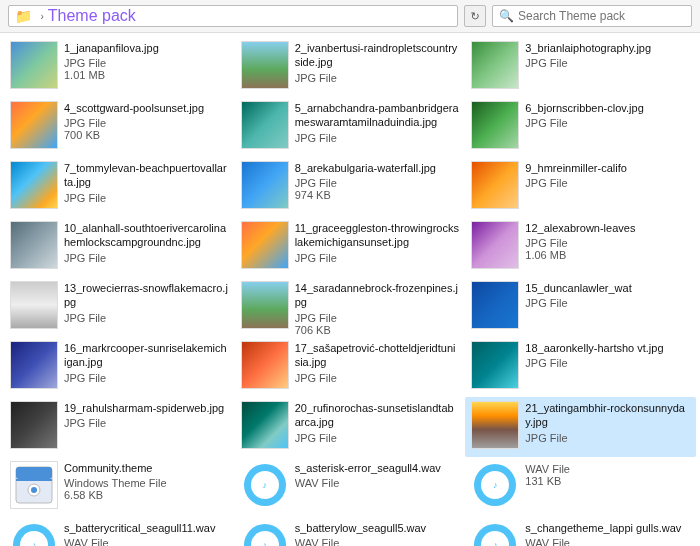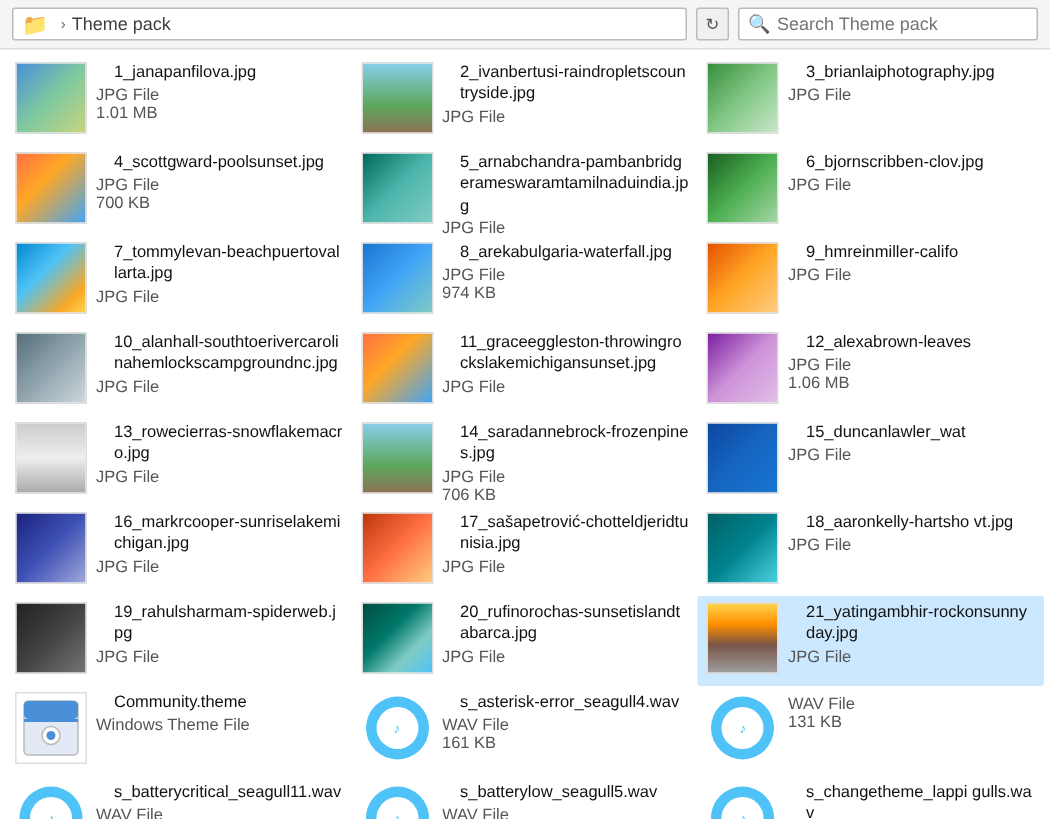--- a/index.html
+++ b/index.html
@@ -26,22 +26,22 @@
       display: flex;
       align-items: center;
       flex: 1;
       background: #fff;
       border: 1px solid #bbb;
       height: 22px;
       padding: 0 6px;
       border-radius: 2px;
     }
     .breadcrumb-text {
-      font-size: 12px;
-      color: #404040;
+      font-size: 16px;
+      color: #8b5cf6;
     }
     .breadcrumb-arrow {
       font-size: 10px;
       color: #666;
       margin: 0 4px;
     }
     .nav-btn {
       width: 22px;
       height: 22px;
       background: #f0f0f0;
@@ -110,21 +110,20 @@
 
     .file-info {
       flex: 1;
       overflow: hidden;
     }
     .file-name {
       font-size: 11px;
       color: #111;
       word-break: break-all;
       line-height: 1.3;
-      margin-left: 12px;
     }
     .file-type {
       font-size: 11px;
       color: #555;
       margin-top: 2px;
     }
     .file-size {
       font-size: 11px;
       color: #555;
     }
@@ -381,32 +380,32 @@
         <rect x="2" y="2" width="36" height="36" rx="3" fill="#e3eaf5" stroke="#bbb" stroke-width="1"></rect>
         <rect x="2" y="2" width="36" height="12" rx="3" fill="#4a90d9"></rect>
         <rect x="2" y="14" width="36" height="2" fill="#4a90d9"></rect>
         <circle cx="20" cy="25" r="6" fill="#fff" stroke="#bbb" stroke-width="1"></circle>
         <circle cx="20" cy="25" r="3" fill="#4a90d9"></circle>
       </svg>
     </div>
     <div class="file-info">
       <div class="file-name">Community.theme</div>
       <div class="file-type">Windows Theme File</div>
+      <div class="file-size">6.58 KB</div>
     </div>
   </div>
     <div class="file-item">
     <div class="wav-icon">
       <div class="wav-circle">
         <div class="wav-circle-inner">♪</div>
       </div>
     </div>
     <div class="file-info">
       <div class="file-name">s_asterisk-error_seagull4.wav</div>
       <div class="file-type">WAV File</div>
-      <div class="file-size">161 KB</div>
     </div>
   </div>
     <div class="file-item">
     <div class="wav-icon">
       <div class="wav-circle">
         <div class="wav-circle-inner">♪</div>
       </div>
     </div>
     <div class="file-info">
       <div class="file-type">WAV File</div>

